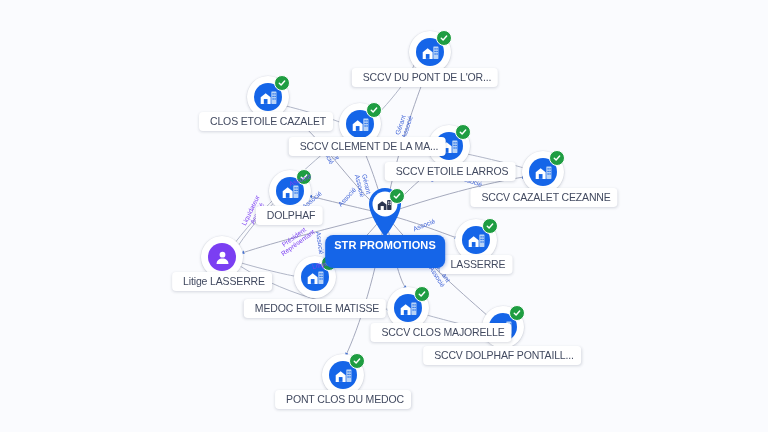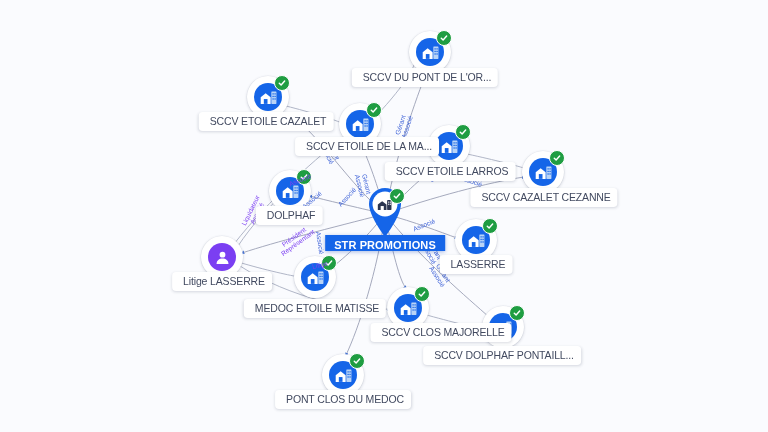--- a/index.html
+++ b/index.html
@@ -100,22 +100,22 @@
     padding: 3px 7px 4px 11px;
     border-radius: 4px;
     box-shadow: 0 1px 3px rgba(40,50,80,.18);
     z-index: 8;
   }
   .label.primary {
     background: #1565e8;
     color: #ffffff;
     font-size: 11px;
     font-weight: bold;
-    padding: 4px 9px 0 9px;
-    border-radius: 0;
+    padding: 4px 9px 17px 9px;
+    border-radius: 8px;
     box-shadow: 0 1px 4px rgba(20,70,180,.35);
     letter-spacing: 0.1px;
   }
   
   .elabel {
     position: absolute;
     font-size: 6.6px;
     line-height: 7.4px;
     text-align: center;
     white-space: nowrap;
@@ -466,22 +466,22 @@
           <div class="badge">
             <svg width="8" height="8" viewBox="0 0 10 10">
               <path d="M1.6 5.2 L3.9 7.4 L8.3 2.6" stroke="#ffffff" stroke-width="1.8" fill="none" stroke-linecap="round" stroke-linejoin="round"></path>
             </svg>
           </div>
         </div>
       </div>
     </div>
   <div id="label-layer">
       <div class="label" style="left: 425px; top: 68px;">SCCV DU PONT DE L'OR...</div>
-      <div class="label" style="left: 266px; top: 112px;">SCCV ETOILE CAZALET</div>
-      <div class="label" style="left: 367px; top: 137px;">SCCV ETOILE DE LA MA...</div>
+      <div class="label" style="left: 266px; top: 112px;">CLOS ETOILE CAZALET</div>
+      <div class="label" style="left: 367px; top: 137px;">SCCV CLEMENT DE LA MA...</div>
       <div class="label" style="left: 450px; top: 162px;">SCCV ETOILE LARROS</div>
       <div class="label" style="left: 544px; top: 188px;">SCCV CAZALET CEZANNE</div>
       <div class="label" style="left: 289px; top: 206px;">DOLPHAF</div>
       <div class="label" style="left: 476px; top: 255px;">LASSERRE</div>
       <div class="label" style="left: 222px; top: 272px;">Litige LASSERRE</div>
       <div class="label" style="left: 315px; top: 299px;">MEDOC ETOILE MATISSE</div>
       <div class="label" style="left: 407px; top: 323px; margin-left: 34px;">SCCV CLOS MAJORELLE</div>
       <div class="label" style="left: 502px; top: 346px;">SCCV DOLPHAF PONTAILL...</div>
       <div class="label" style="left: 343px; top: 390px;">PONT CLOS DU MEDOC</div>
     </div>

